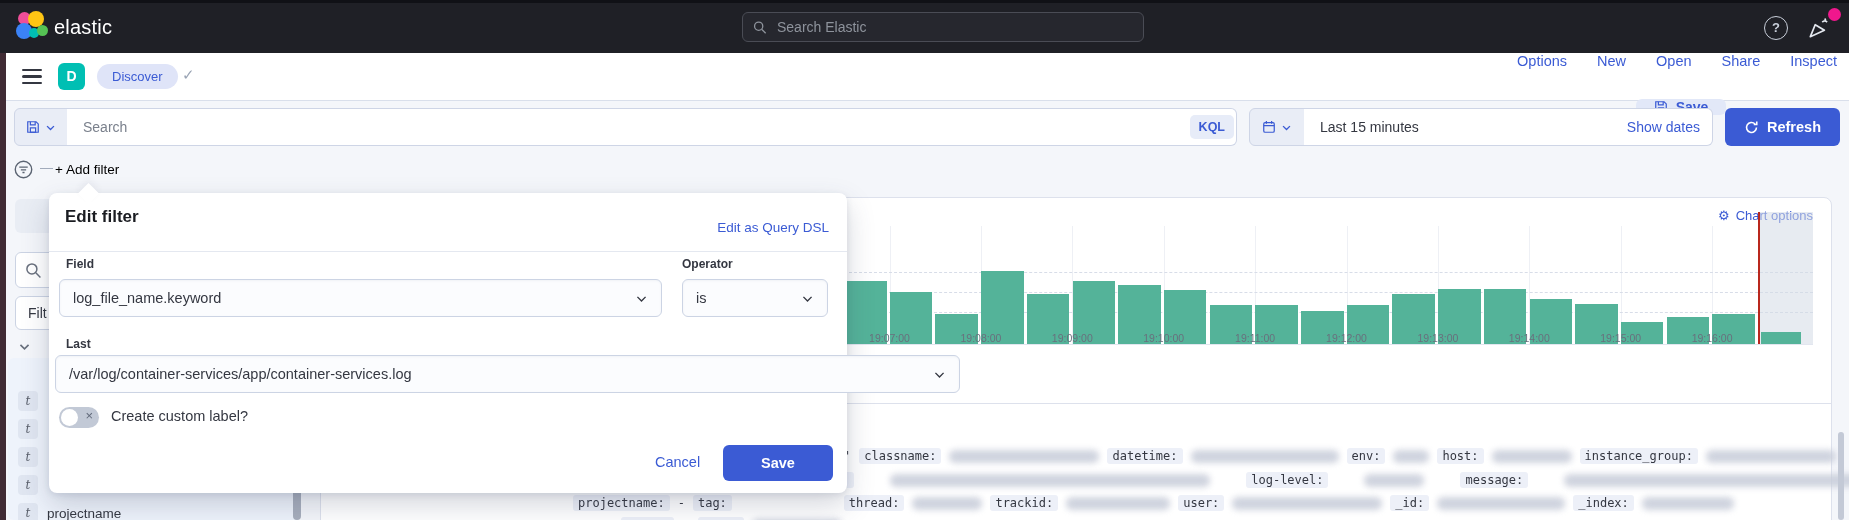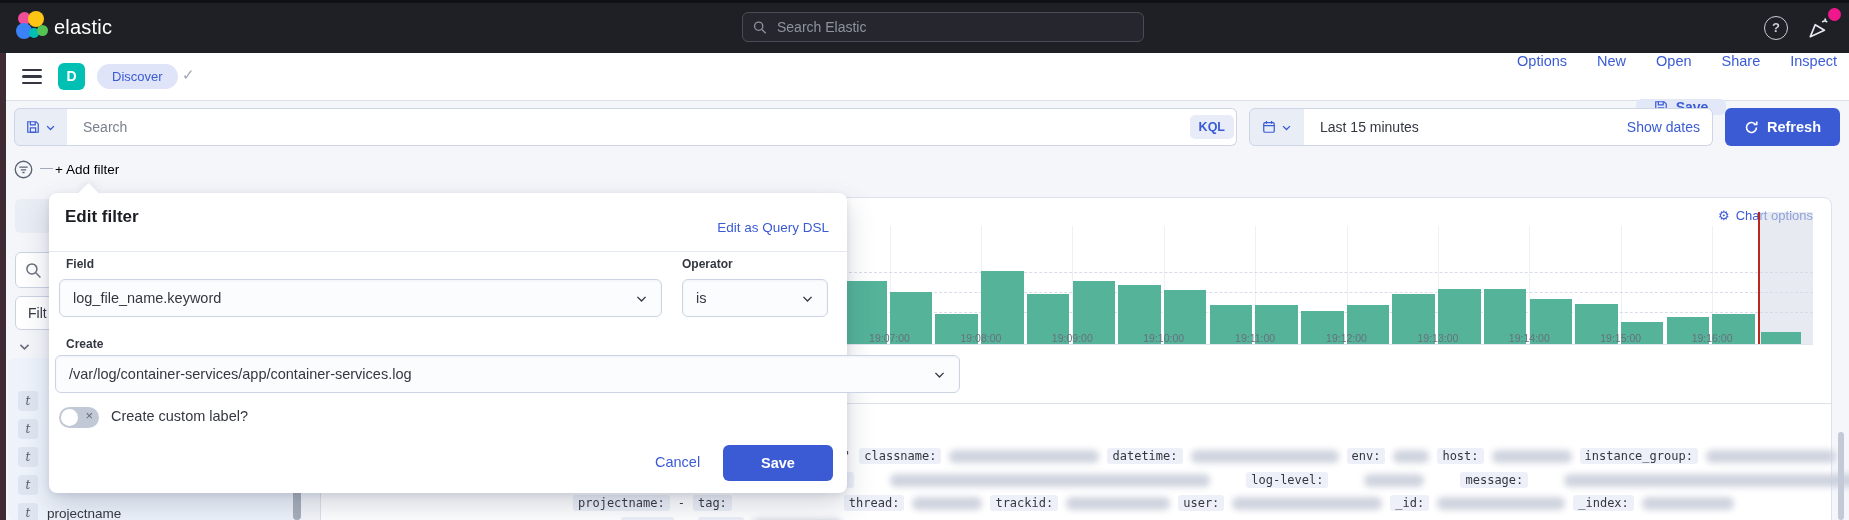--- a/index.html
+++ b/index.html
@@ -356,21 +356,21 @@
     <svg width="13" height="13" viewBox="0 0 16 16" fill="none" stroke="#343741" stroke-width="1.7">
         <polyline points="3,6 8,11 13,6"></polyline>
       </svg>
   </div>
   <div class="combo" style="left:10px;top:86px;width:603px">
     <span class="grow">log_file_name.keyword</span>
     <svg width="13" height="13" viewBox="0 0 16 16" fill="none" stroke="#343741" stroke-width="1.7">
         <polyline points="3,6 8,11 13,6"></polyline>
       </svg>
   </div>
-  <div class="flabel2" style="left:17px;top:144px">Create</div>
+  <div class="flabel2" style="left:17px;top:144px">Last</div>
   <div class="combo" style="left:6px;top:162px;width:905px">
     <span class="grow">/var/log/container-services/app/container-services.log</span>
     <svg width="13" height="13" viewBox="0 0 16 16" fill="none" stroke="#343741" stroke-width="1.7">
         <polyline points="3,6 8,11 13,6"></polyline>
       </svg>
   </div>
   <div class="switch">
     <span class="knob"></span>
     <span class="swx">×</span>
   </div>

